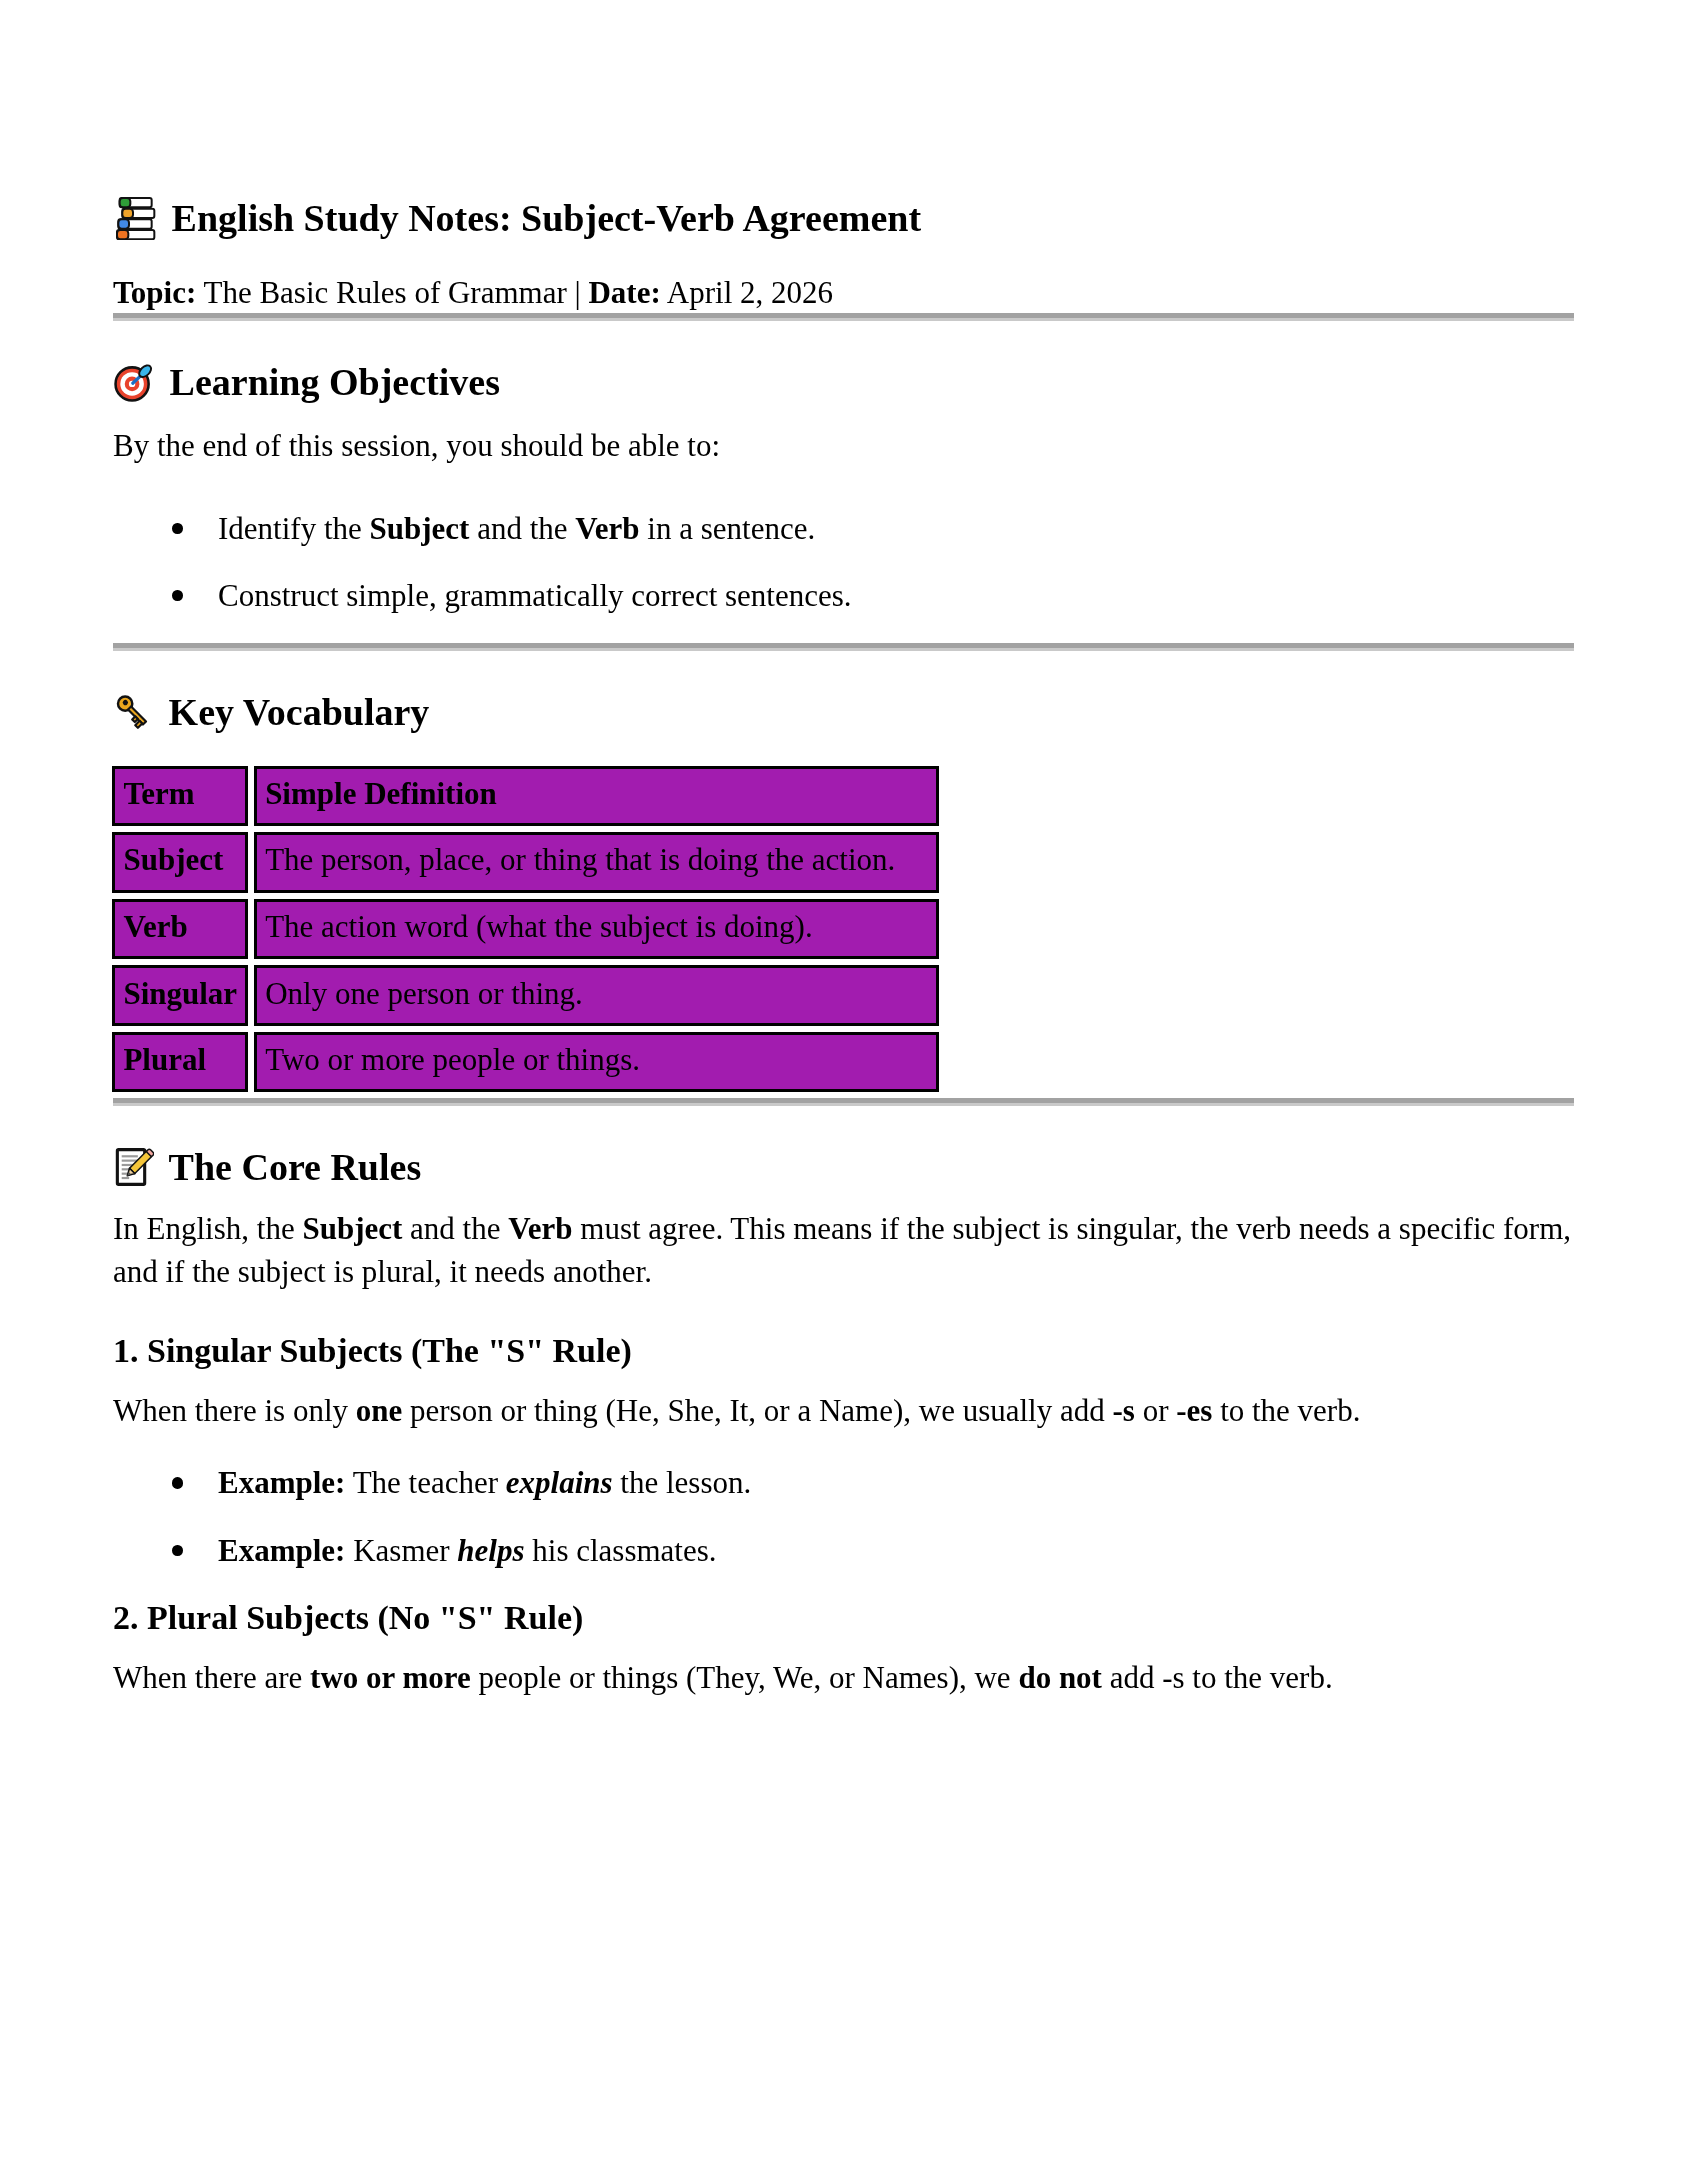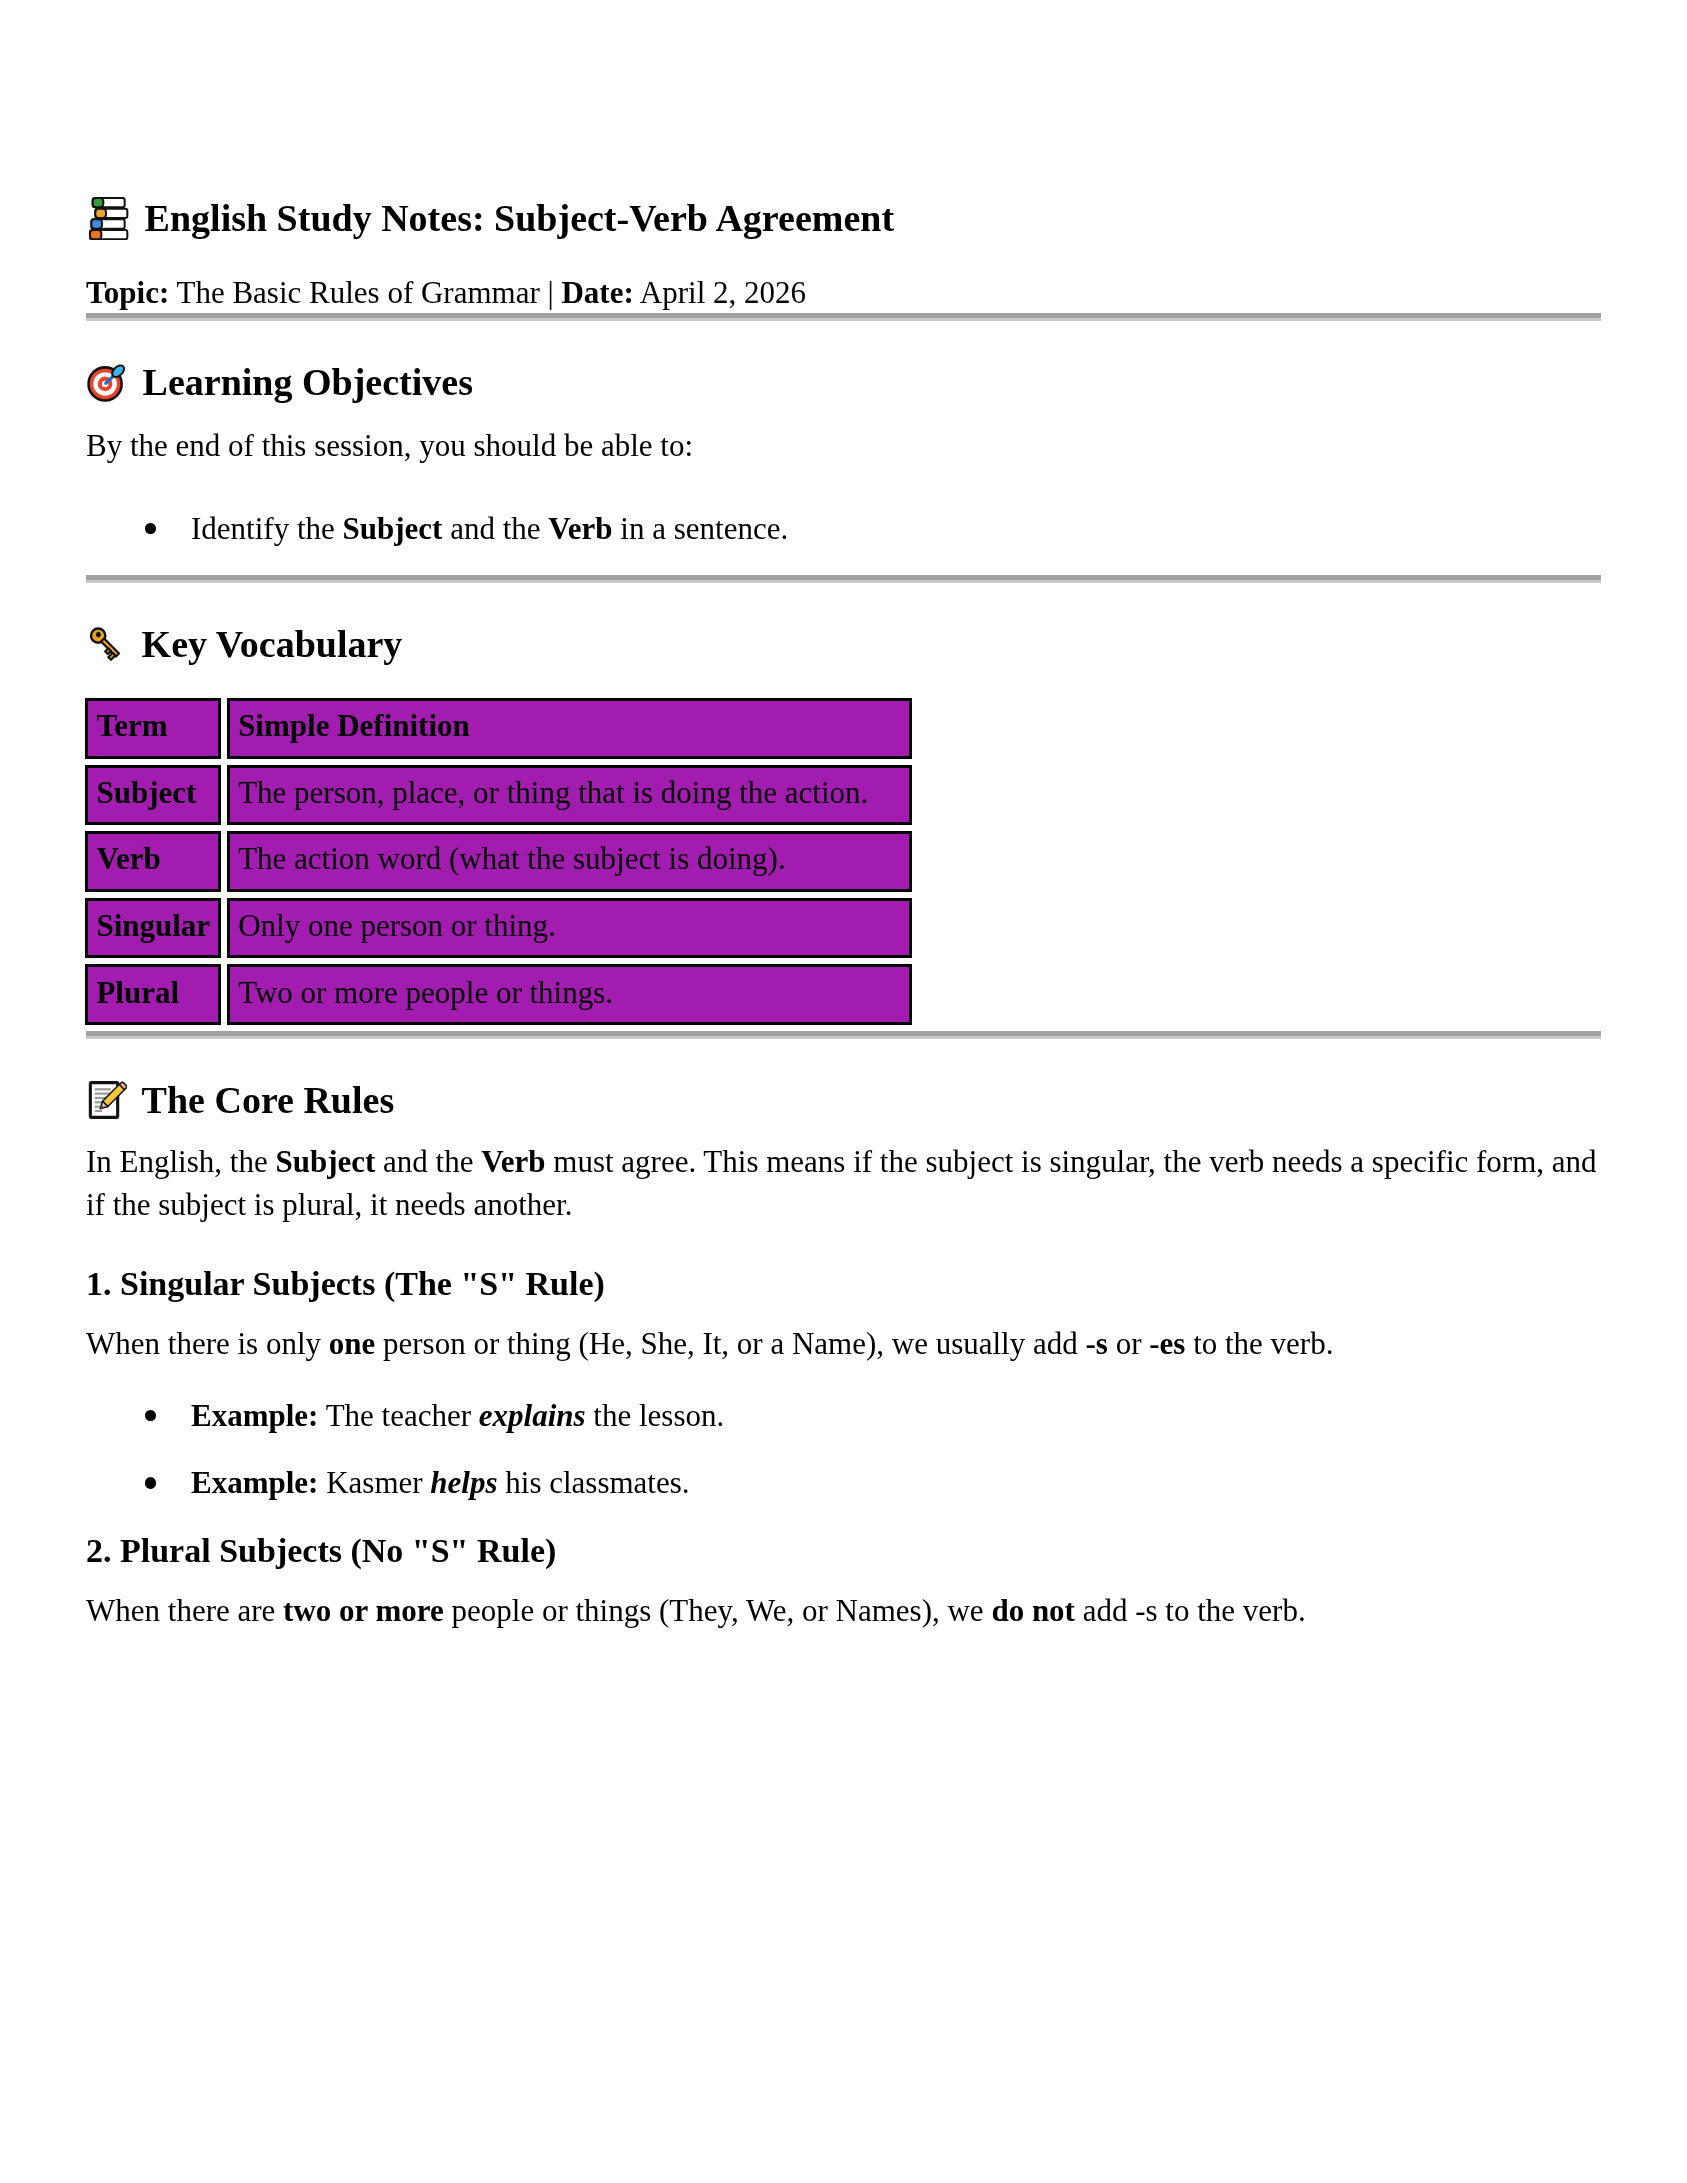--- a/index.html
+++ b/index.html
@@ -6,21 +6,21 @@
     margin: 0;
     padding: 0;
     background: #ffffff;
   }
   .page {
     position: relative;
     width: 1687px;
     height: 2183px;
     background: #ffffff;
     box-sizing: border-box;
-    padding: 0 86px;
+    padding: 0 113px;
     overflow: hidden;
     font-family: "Liberation Serif", "DejaVu Serif", serif;
     color: #000000;
   }
   .rt-b  { font-weight: bold; }
   .rt-i  { }
   .rt-bi { font-weight: bold; font-style: italic; }
 
   .heading-row {
     display: flex;
@@ -151,20 +151,21 @@
           <ellipse cx="50.5" cy="16" rx="11" ry="7" fill="#3ab5ea" stroke="#121212" stroke-width="3"></ellipse>
         </g>
       </svg>
       <span>Learning Objectives</span>
     </div>
 
     <p class="intro-line"><span class="rt-i">By the end of this session, you should be able to:</span></p>
 
     <ul class="doc-list">
       <li><span>Identify the </span><span class="rt-b">Subject</span><span> and the </span><span class="rt-b">Verb</span><span> in a sentence.</span></li>
+      <li><span>Construct simple, grammatically correct sentences.</span></li>
     </ul>
   </div>
 
   <hr class="section-divider hr-2">
 
   <div>
     <div class="heading-row sec-heading">
       <svg class="heading-icon" width="41" height="42" viewBox="0 0 66 66">
         <g transform="rotate(45 33 33)" stroke="#121212" stroke-linejoin="round">
           <circle cx="14" cy="33" r="11.5" fill="#eaa61e" stroke-width="4"></circle>

